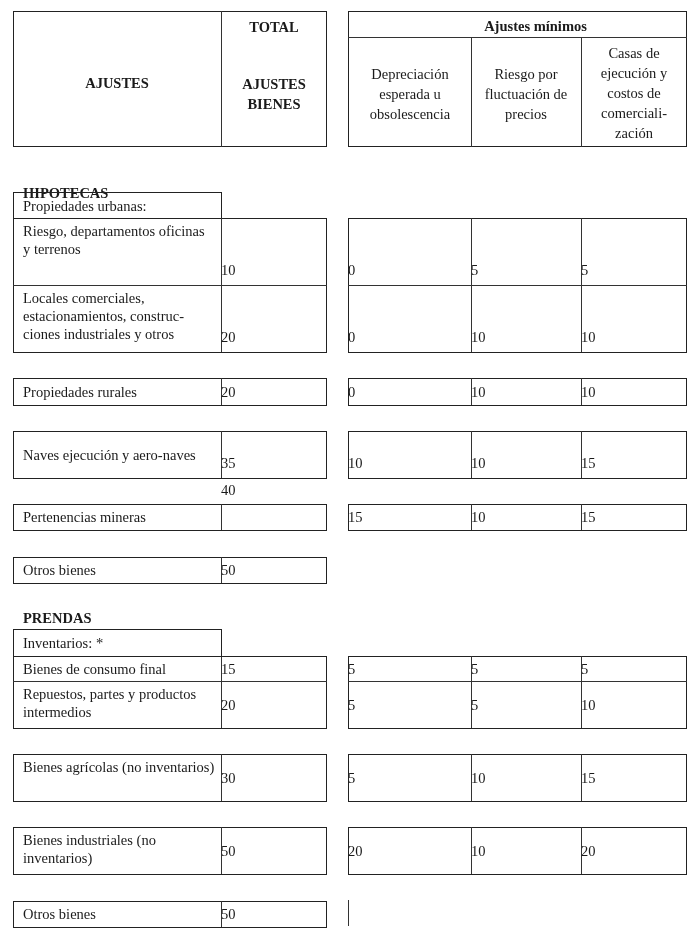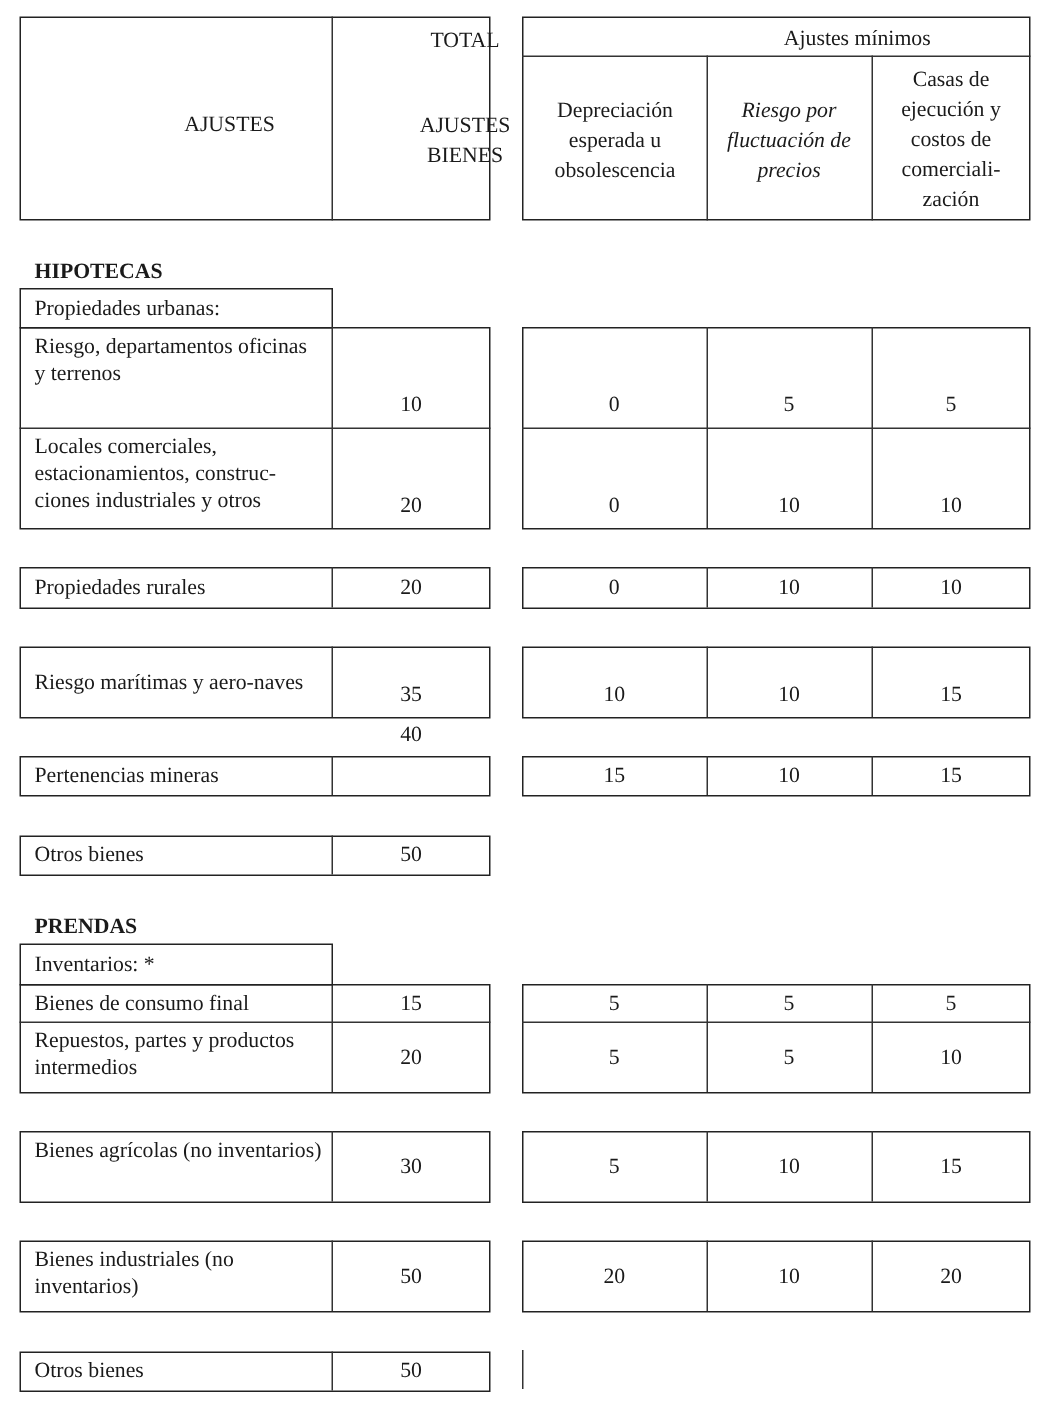--- a/index.html
+++ b/index.html
@@ -2,44 +2,44 @@
 <html><head>
 <meta charset="utf-8">
 <style>
   html, body { margin:0; padding:0; background:#ffffff; }
   body { width:700px; height:944px; position:relative; overflow:hidden;
          font-family:"Liberation Serif", "DejaVu Serif", serif; color:#1a1a1a; }
   .box { position:absolute; border:1.3px solid #222; box-sizing:border-box; }
   .vline { position:absolute; width:0; border-left:1.3px solid #333; }
   .hline { position:absolute; height:0; border-top:1.3px solid #333; }
   .txt { position:absolute; font-size:14.5px; line-height:18px; }
-  .num { position:absolute; font-size:14.5px; line-height:18px; text-align:center; }
-  .bold { font-weight:normal;padding-left:36px; }
+  .num { position:absolute; font-size:14.5px; line-height:18px; text-align:left; }
+  .bold { font-weight:bold; }
   .hdr { position:absolute; text-align:center; font-size:14.5px; line-height:20px; }
   .sect { position:absolute; font-weight:bold; font-size:14.5px; }
 </style>
 </head>
 <body>
 
 <div class="box" style="left:13px;top:11px;width:314px;height:136px;"></div>
 <div class="vline" style="left:221px;top:11px;height:136px;"></div>
 <div class="hdr bold" style="left:13px;width:208px;top:73px;">AJUSTES</div>
 <div class="hdr bold" style="left:221px;width:106px;top:17px;">TOTAL</div>
 <div class="hdr bold" style="left:232px;width:84px;top:74px;">AJUSTES BIENES</div>
 
 <div class="box" style="left:348px;top:11px;width:339px;height:136px;"></div>
 <div class="hdr bold" style="left:348px;width:375px;top:16px;">Ajustes mínimos</div>
 <div class="hline" style="left:348px;width:339px;top:37px;"></div>
 <div class="vline" style="left:471px;top:37px;height:110px;"></div>
 <div class="vline" style="left:581px;top:37px;height:110px;"></div>
 <div class="hdr" style="left:356px;width:108px;top:64px;">Depreciación esperada u obsolescencia</div>
-<div class="hdr" style="left:480px;width:92px;top:64px;font-style:italic;">Riesgo por fluctuación de precios</div>
+<div class="hdr" style="left:480px;width:92px;top:64px;">Riesgo por fluctuación de precios</div>
 <div class="hdr" style="left:590px;width:88px;top:43px;">Casas de ejecución y costos de comerciali-zación</div>
 
-<div class="sect" style="left:23px;top:173px;">HIPOTECAS</div>
+<div class="sect" style="left:23px;top:185px;">HIPOTECAS</div>
 <div class="box" style="left:13px;top:192px;width:209px;height:27px;"></div>
 <div class="txt" style="left:23px;top:197px;">Propiedades urbanas:</div>
 
 <div id="rows">
     <div class="box" style="left:13px;top:218px;width:314px;height:135px;"></div>
     <div class="vline" style="left:221px;top:218px;height:134px;"></div>
     <div class="box" style="left:348px;top:218px;width:339px;height:135px;"></div>
     <div class="vline" style="left:471px;top:218px;height:134px;"></div>
     <div class="vline" style="left:581px;top:218px;height:134px;"></div>
     <div class="txt" style="left:23px;top:222px;width:192px;">Riesgo, departamentos oficinas y terrenos</div>
@@ -62,21 +62,21 @@
     <div class="txt" style="left:23px;top:382.5px;width:192px;">Propiedades rurales</div>
     <div class="num" style="left:221px;width:106px;top:382.5px;">20</div>
     <div class="num" style="left:348px;width:123px;top:382.5px;">0</div>
     <div class="num" style="left:471px;width:110px;top:382.5px;">10</div>
     <div class="num" style="left:581px;width:106px;top:382.5px;">10</div>
     <div class="box" style="left:13px;top:431px;width:314px;height:48px;"></div>
     <div class="vline" style="left:221px;top:431px;height:47px;"></div>
     <div class="box" style="left:348px;top:431px;width:339px;height:48px;"></div>
     <div class="vline" style="left:471px;top:431px;height:47px;"></div>
     <div class="vline" style="left:581px;top:431px;height:47px;"></div>
-    <div class="txt" style="left:23px;top:445.5px;width:192px;text-align:justify;text-align-last:left;">Riesgo marítimas y aero-naves</div>
+    <div class="txt" style="left:23px;top:445.5px;width:192px;text-align:justify;text-align-last:left;">Naves ejecución y aero-naves</div>
     <div class="num" style="left:221px;width:106px;top:454px;">35</div>
     <div class="num" style="left:348px;width:123px;top:454px;">10</div>
     <div class="num" style="left:471px;width:110px;top:454px;">10</div>
     <div class="num" style="left:581px;width:106px;top:454px;">15</div>
     <div class="box" style="left:13px;top:504px;width:314px;height:27px;"></div>
     <div class="vline" style="left:221px;top:504px;height:26px;"></div>
     <div class="box" style="left:348px;top:504px;width:339px;height:27px;"></div>
     <div class="vline" style="left:471px;top:504px;height:26px;"></div>
     <div class="vline" style="left:581px;top:504px;height:26px;"></div>
     <div class="txt" style="left:23px;top:508px;width:192px;">Pertenencias mineras</div>

